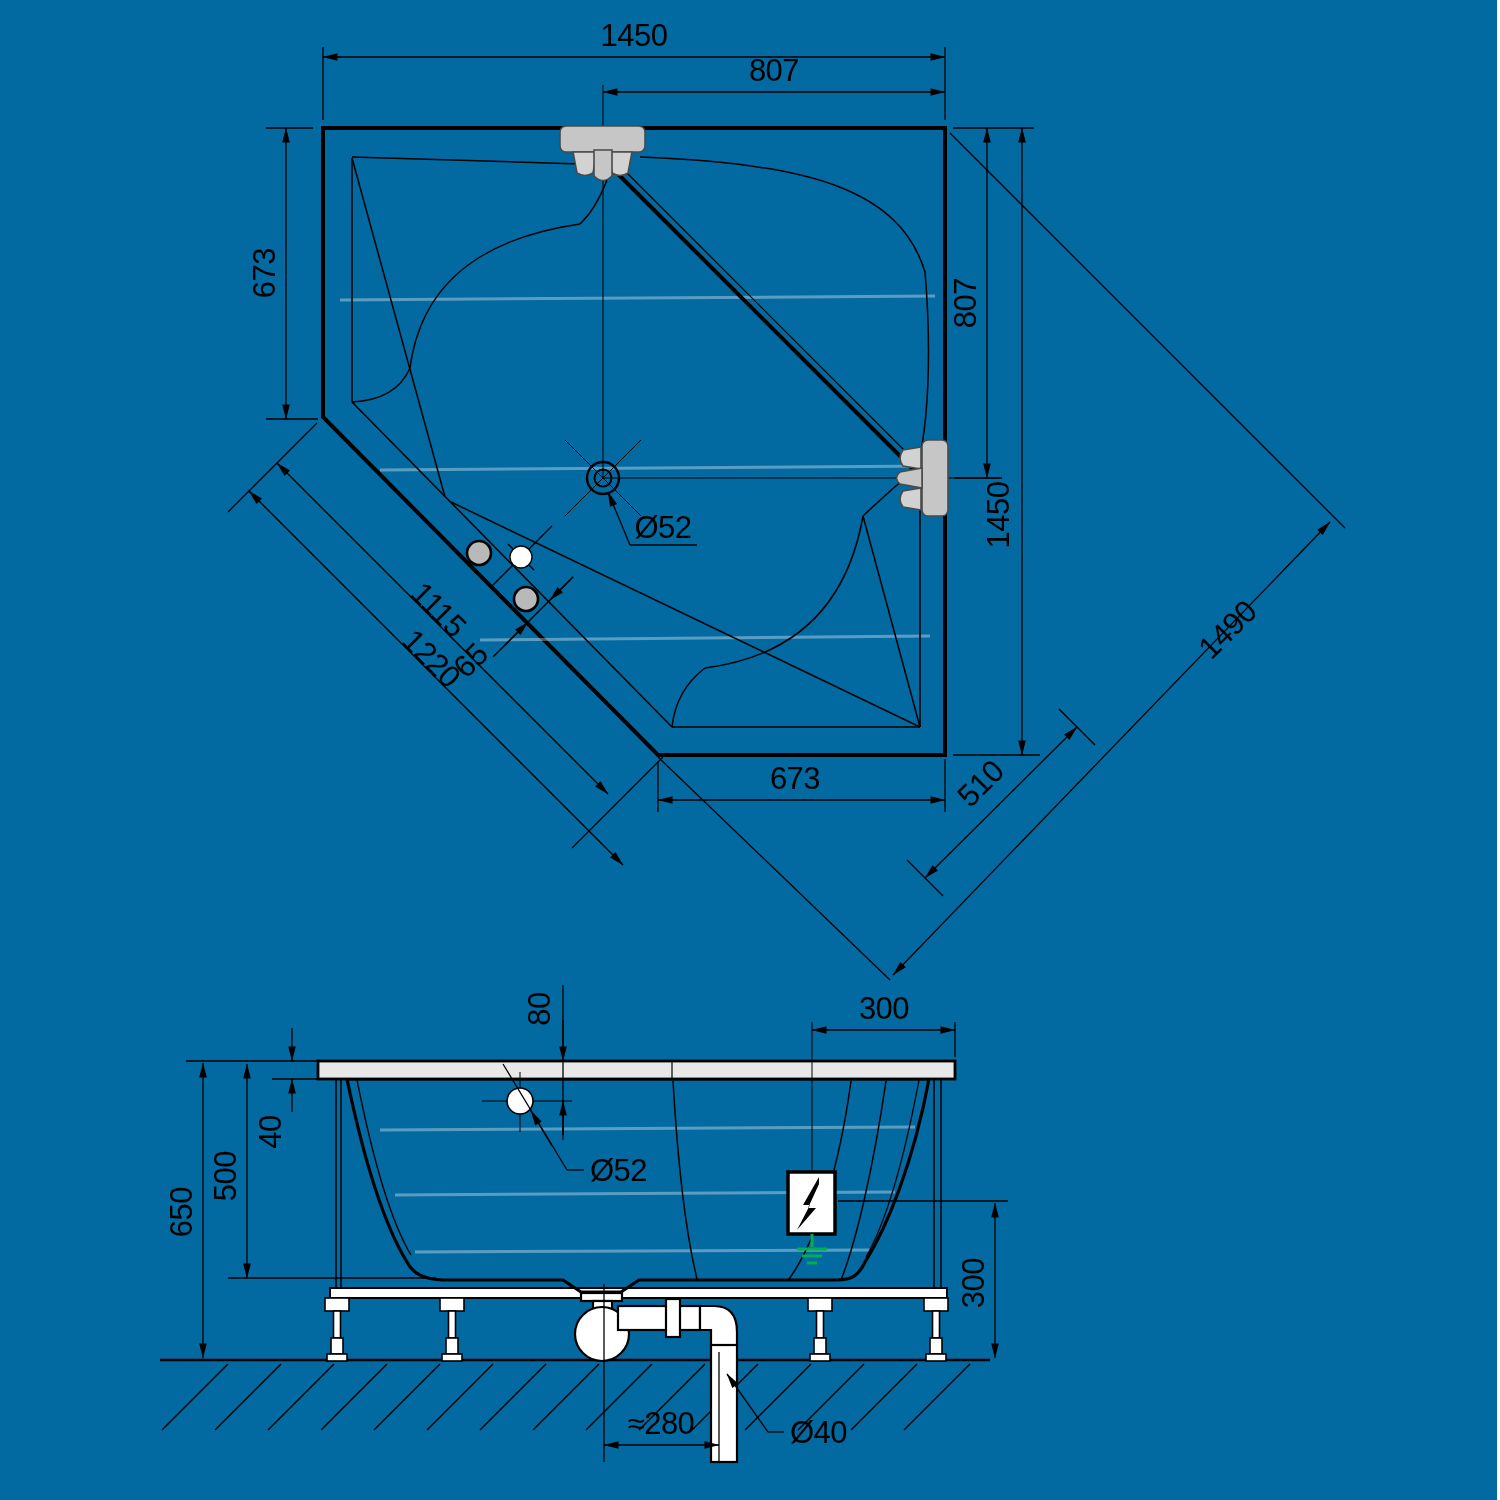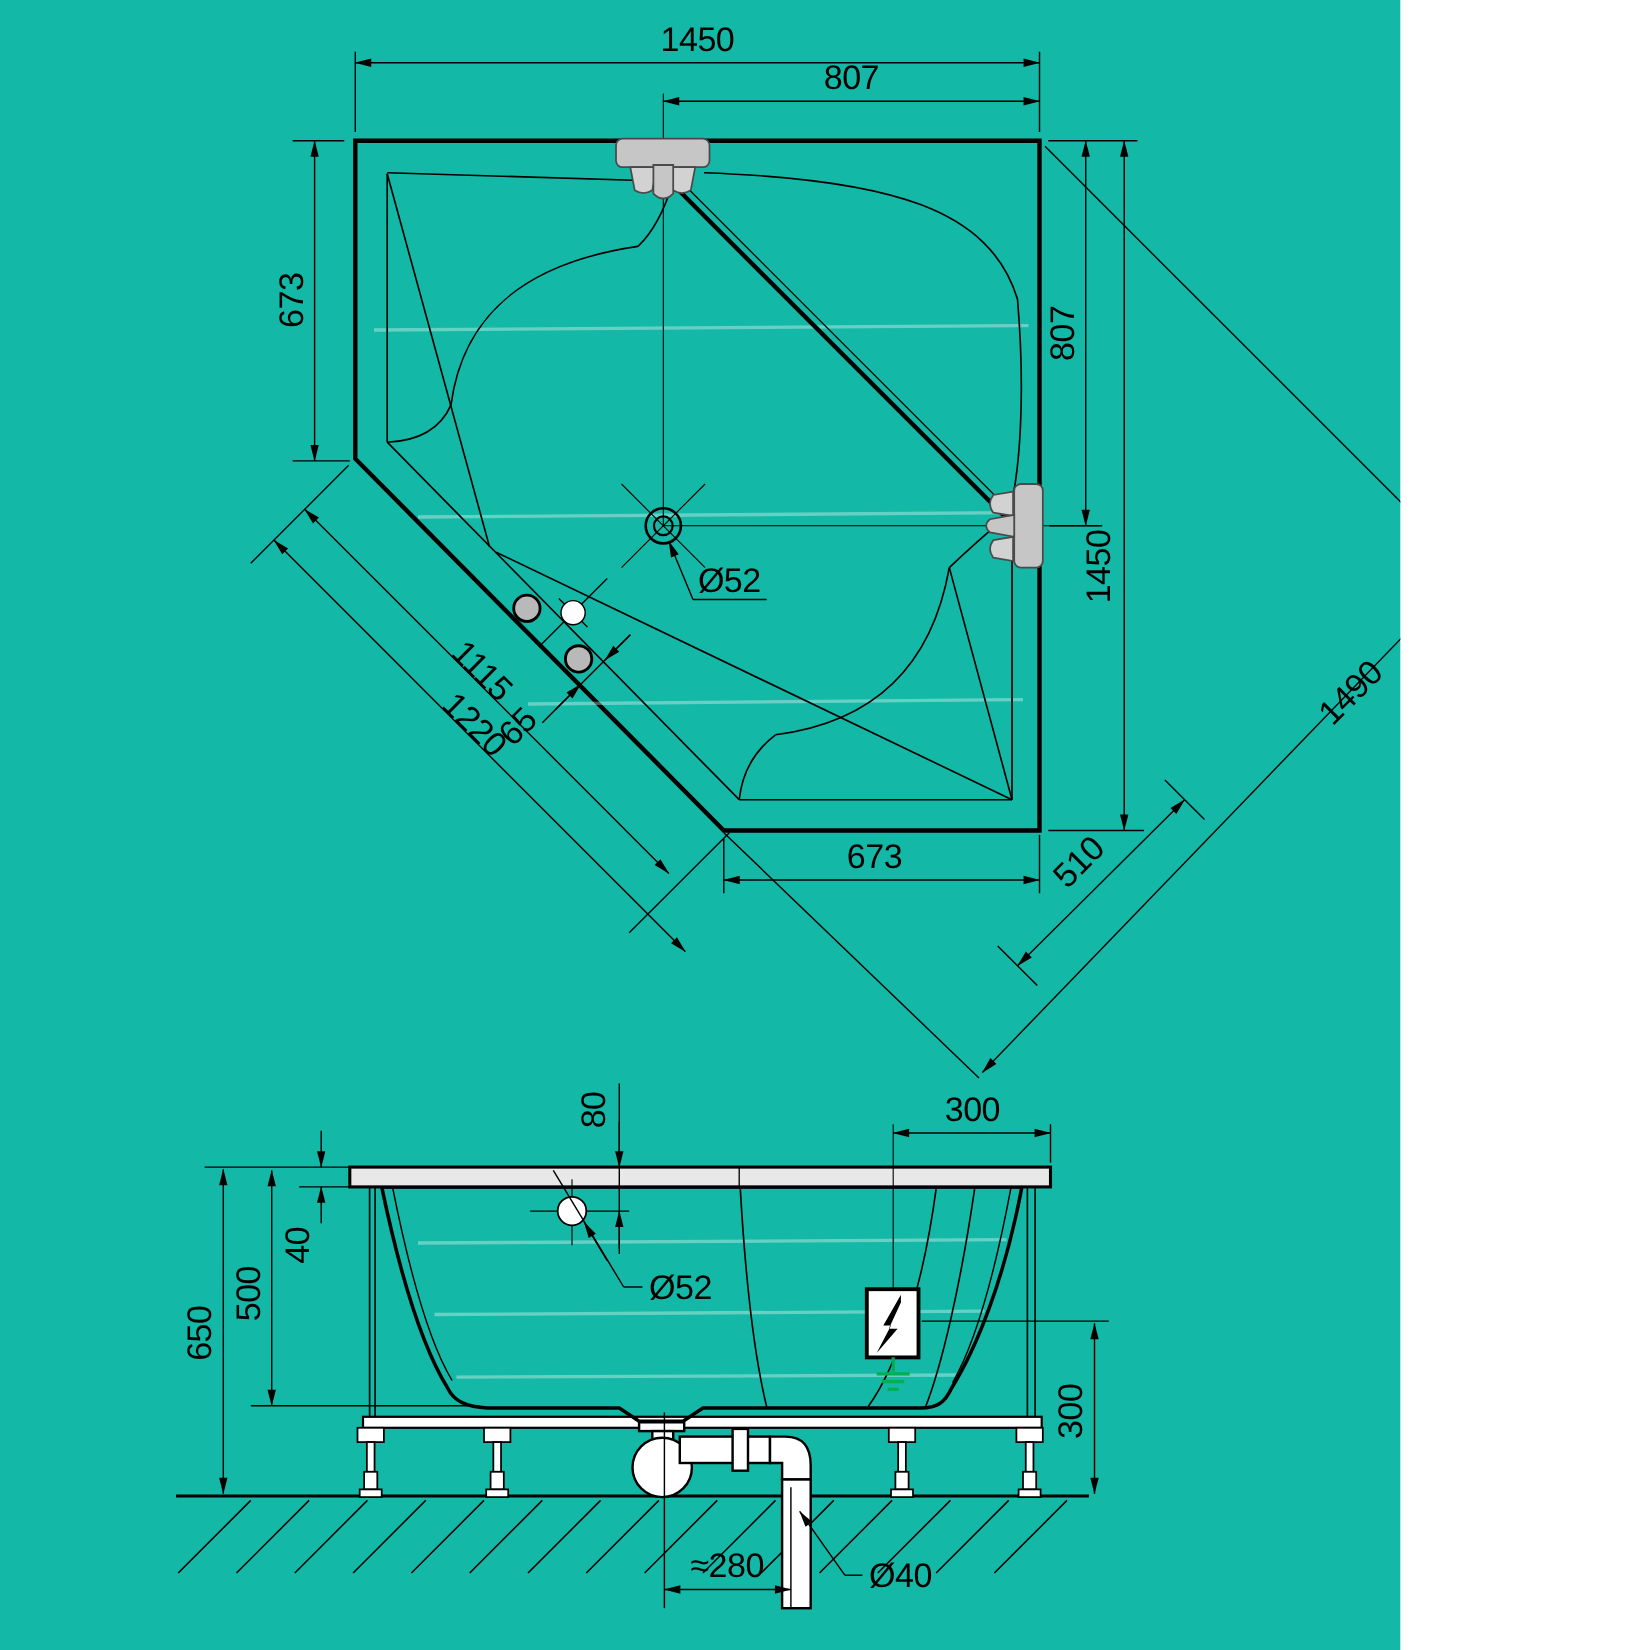--- a/index.html
+++ b/index.html
@@ -1,16 +1,16 @@
 <!DOCTYPE html>
 <html><head>
 <meta charset="utf-8">
 <style>
   html,body{margin:0;padding:0;background:#fff;}
-  .canvas{position:relative;width:1273px;height:1500px;background:#14b8a6;overflow:hidden;
+  .canvas{position:relative;width:1497px;height:1500px;background:#0369a1;overflow:hidden;
           font-family:"Liberation Sans", sans-serif;}
   svg{display:block}
   text{font-family:"Liberation Sans", sans-serif;font-size:31px;fill:#000;letter-spacing:-0.5px;}
   .dim line, .dim path{stroke:#000;stroke-width:1.3;fill:none;}
   .thin{stroke:#000;stroke-width:1.5;fill:none;}
   .thick{stroke:#000;stroke-width:3.2;fill:none;}
   .xthick{stroke:#000;stroke-width:4;fill:none;}
 </style>
 </head>
 <body>

